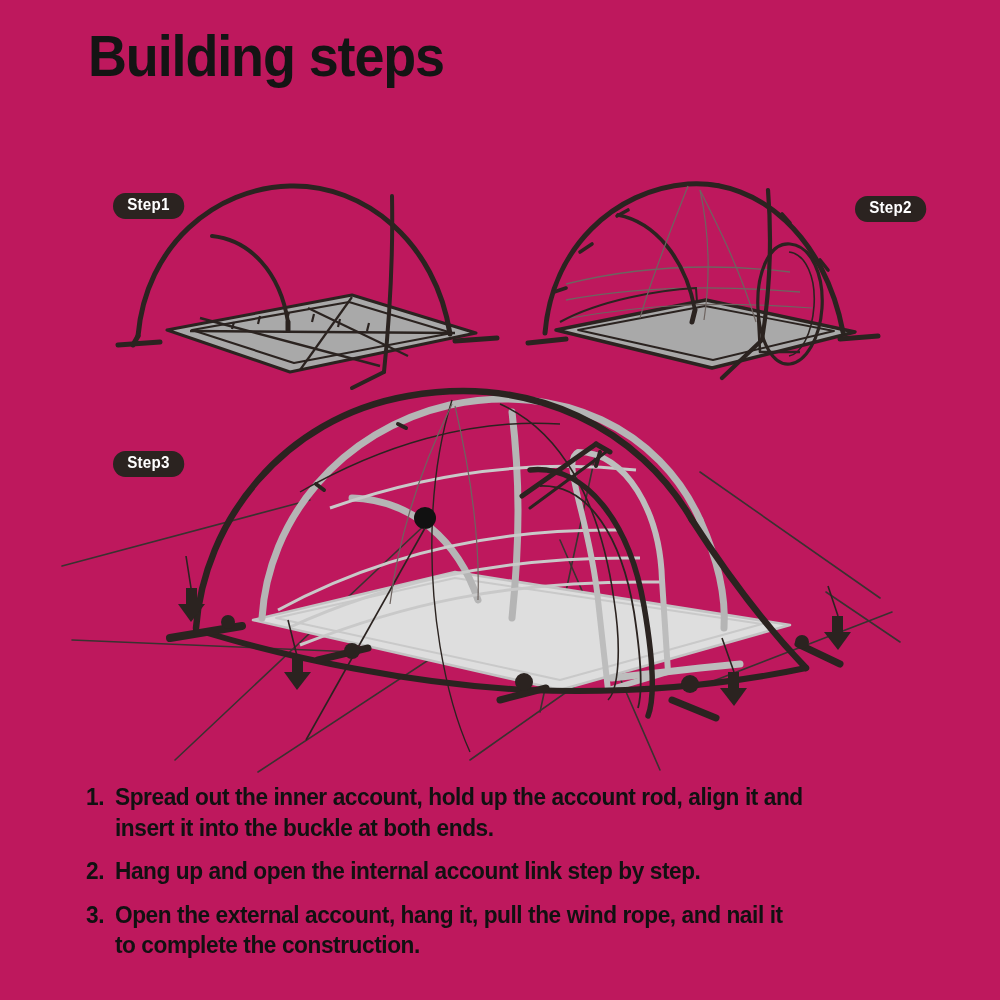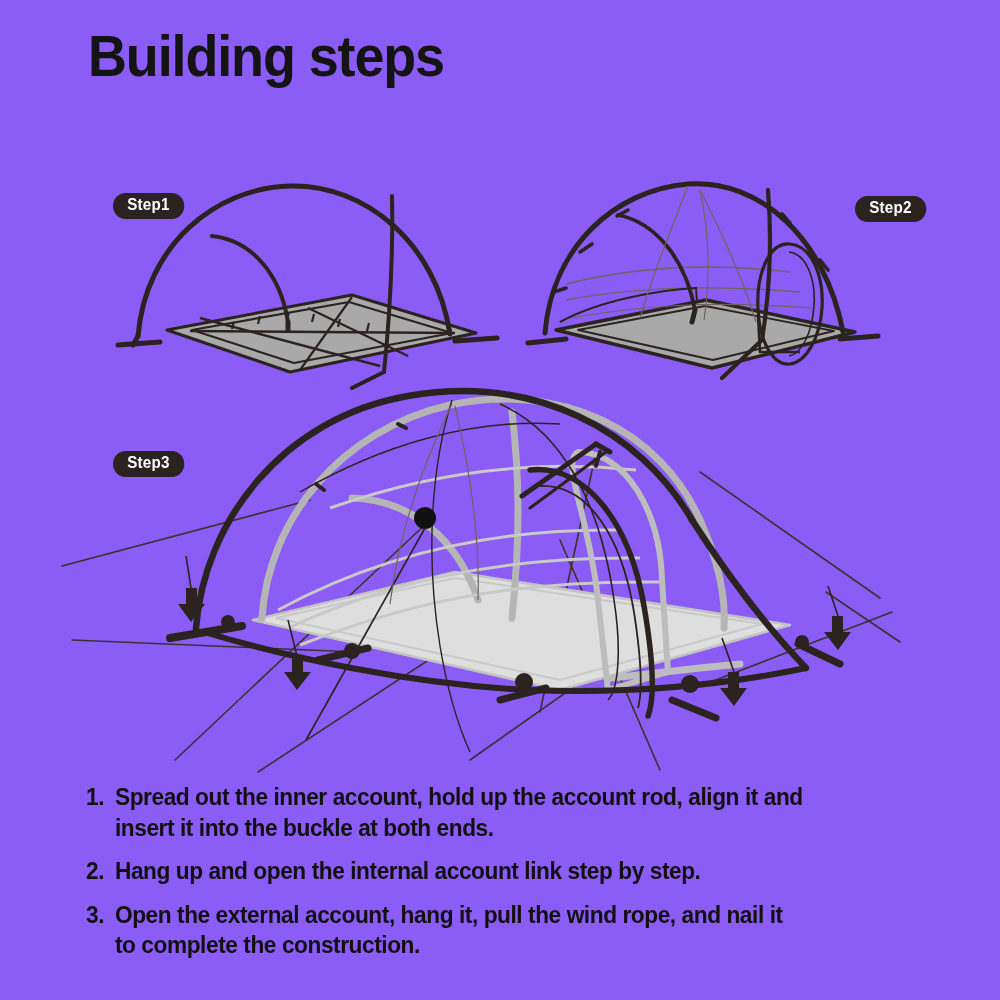--- a/index.html
+++ b/index.html
@@ -11,21 +11,21 @@
     height: 1000px;
     background: #f8f8f6;
     font-family: "Liberation Sans", sans-serif;
     overflow: hidden;
     position: relative;
   }
   #page {
     position: relative;
     width: 1000px;
     height: 1000px;
-    background: #8b5cf6;
+    background: #be185d;
   }
   .title {
     position: absolute;
     left: 88px;
     top: 22px;
     font-size: 58px;
     font-weight: bold;
     color: #141414;
     letter-spacing: -1.2px;
     font-family: "Liberation Sans", sans-serif;

